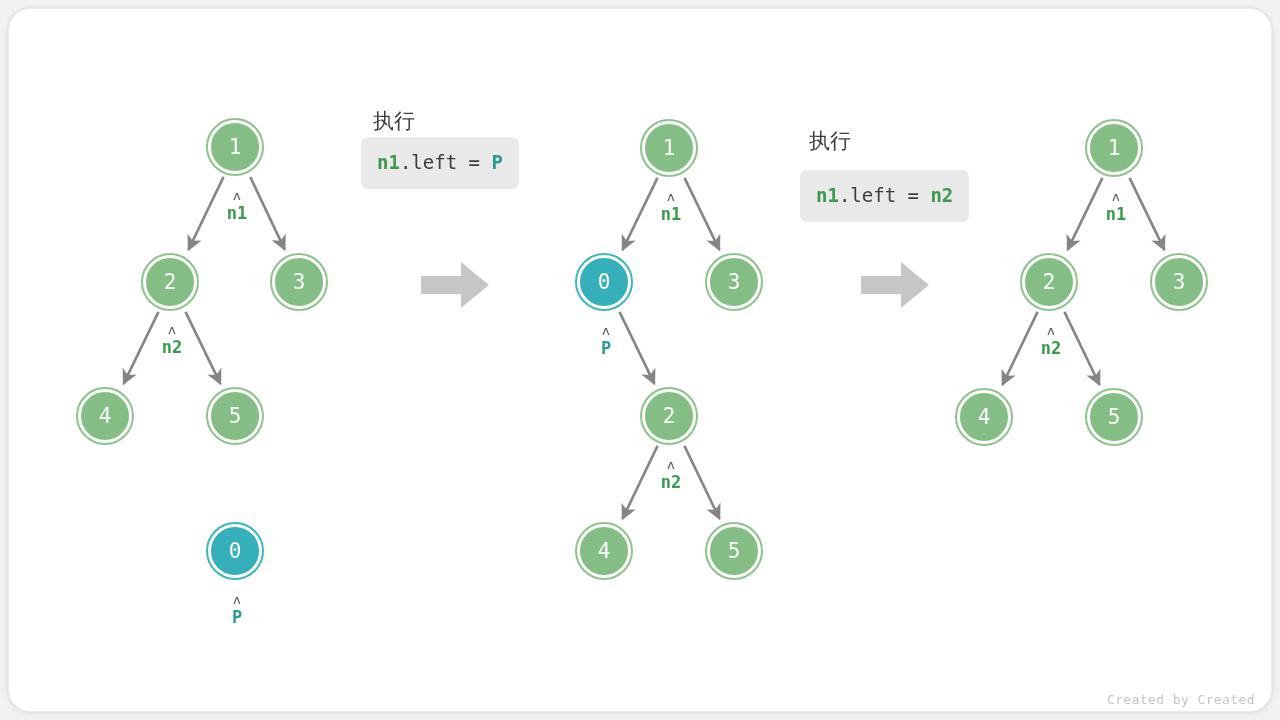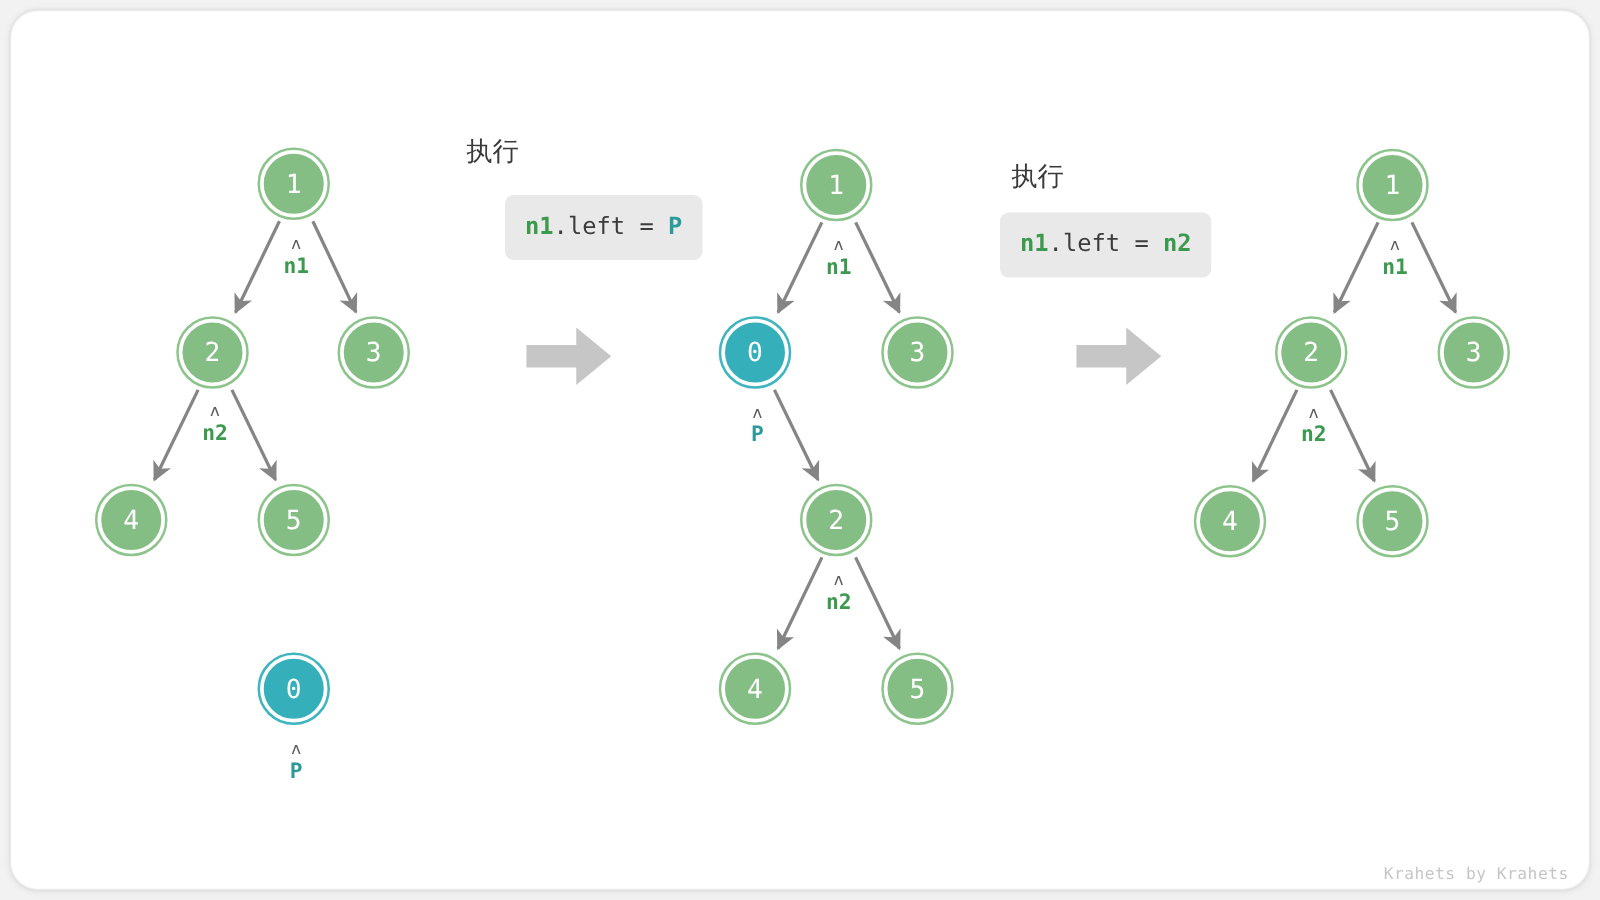--- a/index.html
+++ b/index.html
@@ -241,27 +241,27 @@
           <span class="caret">ʌ</span>
           <span class="name">n1</span>
         </div>
         <div class="ptr green" style="left: 1012px; top: 317px;">
           <span class="caret">ʌ</span>
           <span class="name">n2</span>
         </div>
       </div>
     <div id="step-layer">
         <div class="step-label" style="left: 364px; top: 98px;">执行</div>
-        <div class="code-box" style="left: 352px; top: 147px; margin-left: 43px;"><div><span class="tok-green">n1</span><span class="tok-plain">.left = </span><span class="tok-teal">P</span></div></div>
+        <div class="code-box" style="left: 352px; top: 128px;"><div><span class="tok-green">n1</span><span class="tok-plain">.left = </span><span class="tok-teal">P</span></div></div>
         <div class="step-label" style="left: 800px; top: 118px;">执行</div>
         <div class="code-box" style="left: 791px; top: 161px;"><div><span class="tok-green">n1</span><span class="tok-plain">.left = </span><span class="tok-green">n2</span></div></div>
       </div>
     <div id="arrow-layer">
         <div class="block-arrow" style="left: 412px; top: 253px; width: 68px; height: 46px;"><svg viewBox="0 0 68 46" width="68" height="46">
             <path d="M0,14 L40,14 L40,0 L68,23 L40,46 L40,32 L0,32 Z" fill="#c6c6c6"></path>
           </svg></div>
         <div class="block-arrow" style="left: 852px; top: 253px; width: 68px; height: 46px;"><svg viewBox="0 0 68 46" width="68" height="46">
             <path d="M0,14 L40,14 L40,0 L68,23 L40,46 L40,32 L0,32 Z" fill="#c6c6c6"></path>
           </svg></div>
       </div>
-    <div class="credit">Krahets by Krahets</div>
+    <div class="credit">Created by Created</div>
   </div>
 </div>
 
 </body></html>

